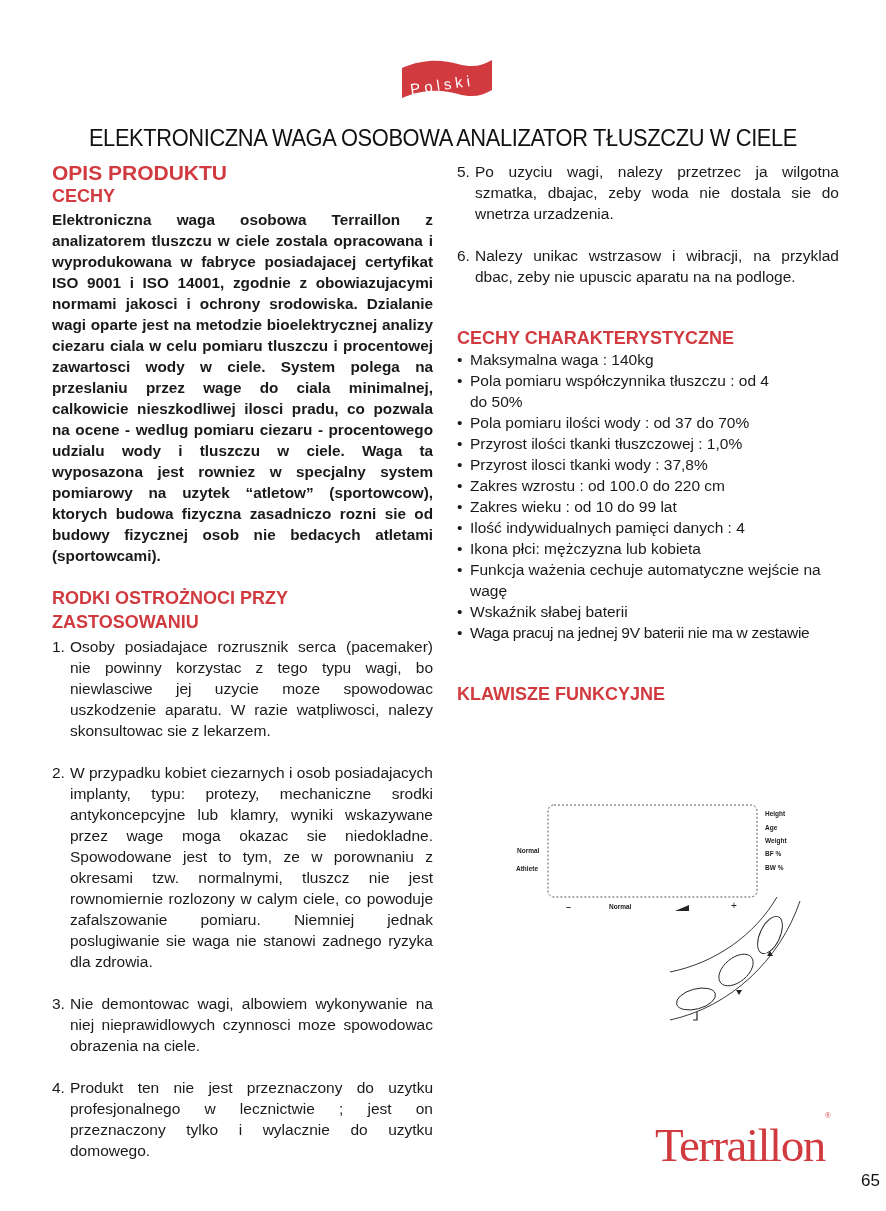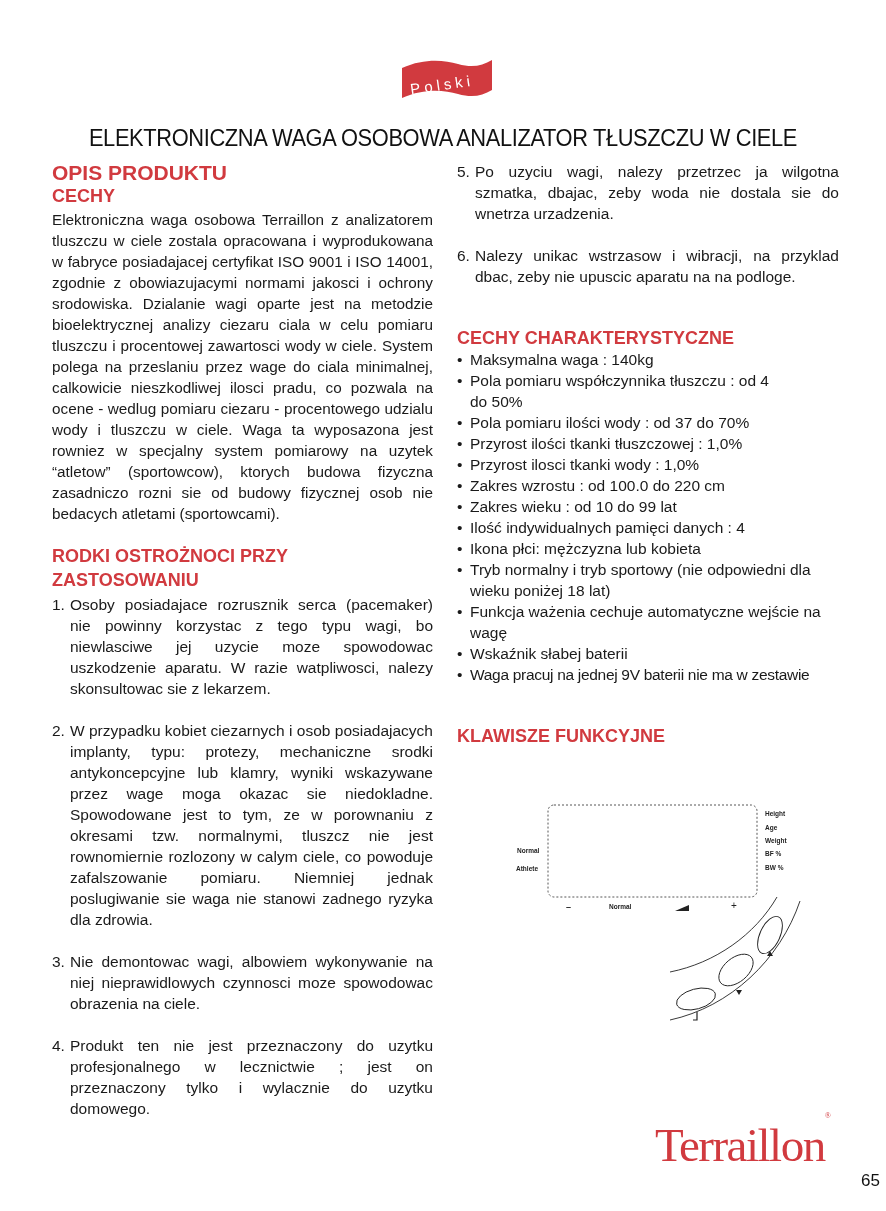--- a/index.html
+++ b/index.html
@@ -8,21 +8,21 @@
   .abs { position:absolute; }
   .flag { left:396px; top:54px; width:100px; height:52px; }
   .flag-text { position:absolute; left:0; top:0; width:100px; height:52px; }
   .title { left:0; width:886px; top:125px; text-align:center; font-size:23.5px;
            letter-spacing:-0.4px; color:#111; transform:scaleX(0.93); }
   .red { color:#d13a3f; font-weight:bold; }
   .h-big { font-size:21px; line-height:24px; }
   .h-med { font-size:18px; line-height:22px; }
   .col-left { left:52px; width:381px; }
   .col-right { left:457px; width:382px; }
-  .intro { font-weight:normal; font-size:15.3px; line-height:21px; text-align:justify;
+  .intro { font-weight:bold; font-size:15.3px; line-height:21px; text-align:justify;
            margin:0; }
   .list { margin:0; padding:0; list-style:none; font-size:15.5px; line-height:21px; }
   .list li { position:relative; padding-left:18px; text-align:justify; }
   .list li .num { position:absolute; left:0; top:0; }
   .list li + li { margin-top:21px; }
   .bullets { margin:0; padding:0; list-style:none; font-size:15.5px; line-height:21px; }
   .bullets li { position:relative; padding-left:13px; }
   .bullets li::before { content:"\2022"; position:absolute; left:0; top:0; }
   .diagram { left:500px; top:795px; width:340px; height:250px; }
   .d-label { position:absolute; font-size:6.5px; font-weight:bold; color:#222; }
@@ -86,26 +86,25 @@
       <span>Nalezy unikac wstrzasow i wibracji, na przyklad dbac, zeby nie upuscic aparatu na na podloge.</span>
     </li>
   </ol>
 
   <div class="red h-med" style="margin-top:40px;">CECHY CHARAKTERYSTYCZNE</div>
   <ul class="bullets">
     <li>Maksymalna waga : 140kg</li>
     <li style="padding-right:70px;">Pola pomiaru współczynnika tłuszczu : od 4 do 50%</li>
     <li>Pola pomiaru ilości wody : od 37 do 70%</li>
     <li>Przyrost ilości tkanki tłuszczowej : 1,0%</li>
-    <li>Przyrost ilosci tkanki wody : 1,0%</li>
+    <li>Przyrost ilosci tkanki wody : 37,8%</li>
     <li>Zakres wzrostu : od 100.0 do 220 cm</li>
     <li>Zakres wieku : od 10 do 99 lat</li>
     <li>Ilość indywidualnych pamięci danych : 4</li>
     <li>Ikona płci: mężczyzna lub kobieta</li>
-    <li>Tryb normalny i tryb sportowy (nie odpowiedni dla wieku poniżej 18 lat)</li>
     <li style="padding-right:10px;">Funkcja ważenia cechuje automatyczne wejście na wagę</li>
     <li>Wskaźnik słabej baterii</li>
     <li style="letter-spacing:-0.3px;">Waga pracuj na jednej 9V baterii nie ma w zestawie</li>
   </ul>
 
   <div class="red h-med" style="margin-top:40px;">KLAWISZE FUNKCYJNE</div>
 </div>
 
 <div class="abs diagram">
   <svg width="340" height="250" viewBox="0 0 340 250" style="position:absolute;left:0;top:0;">

